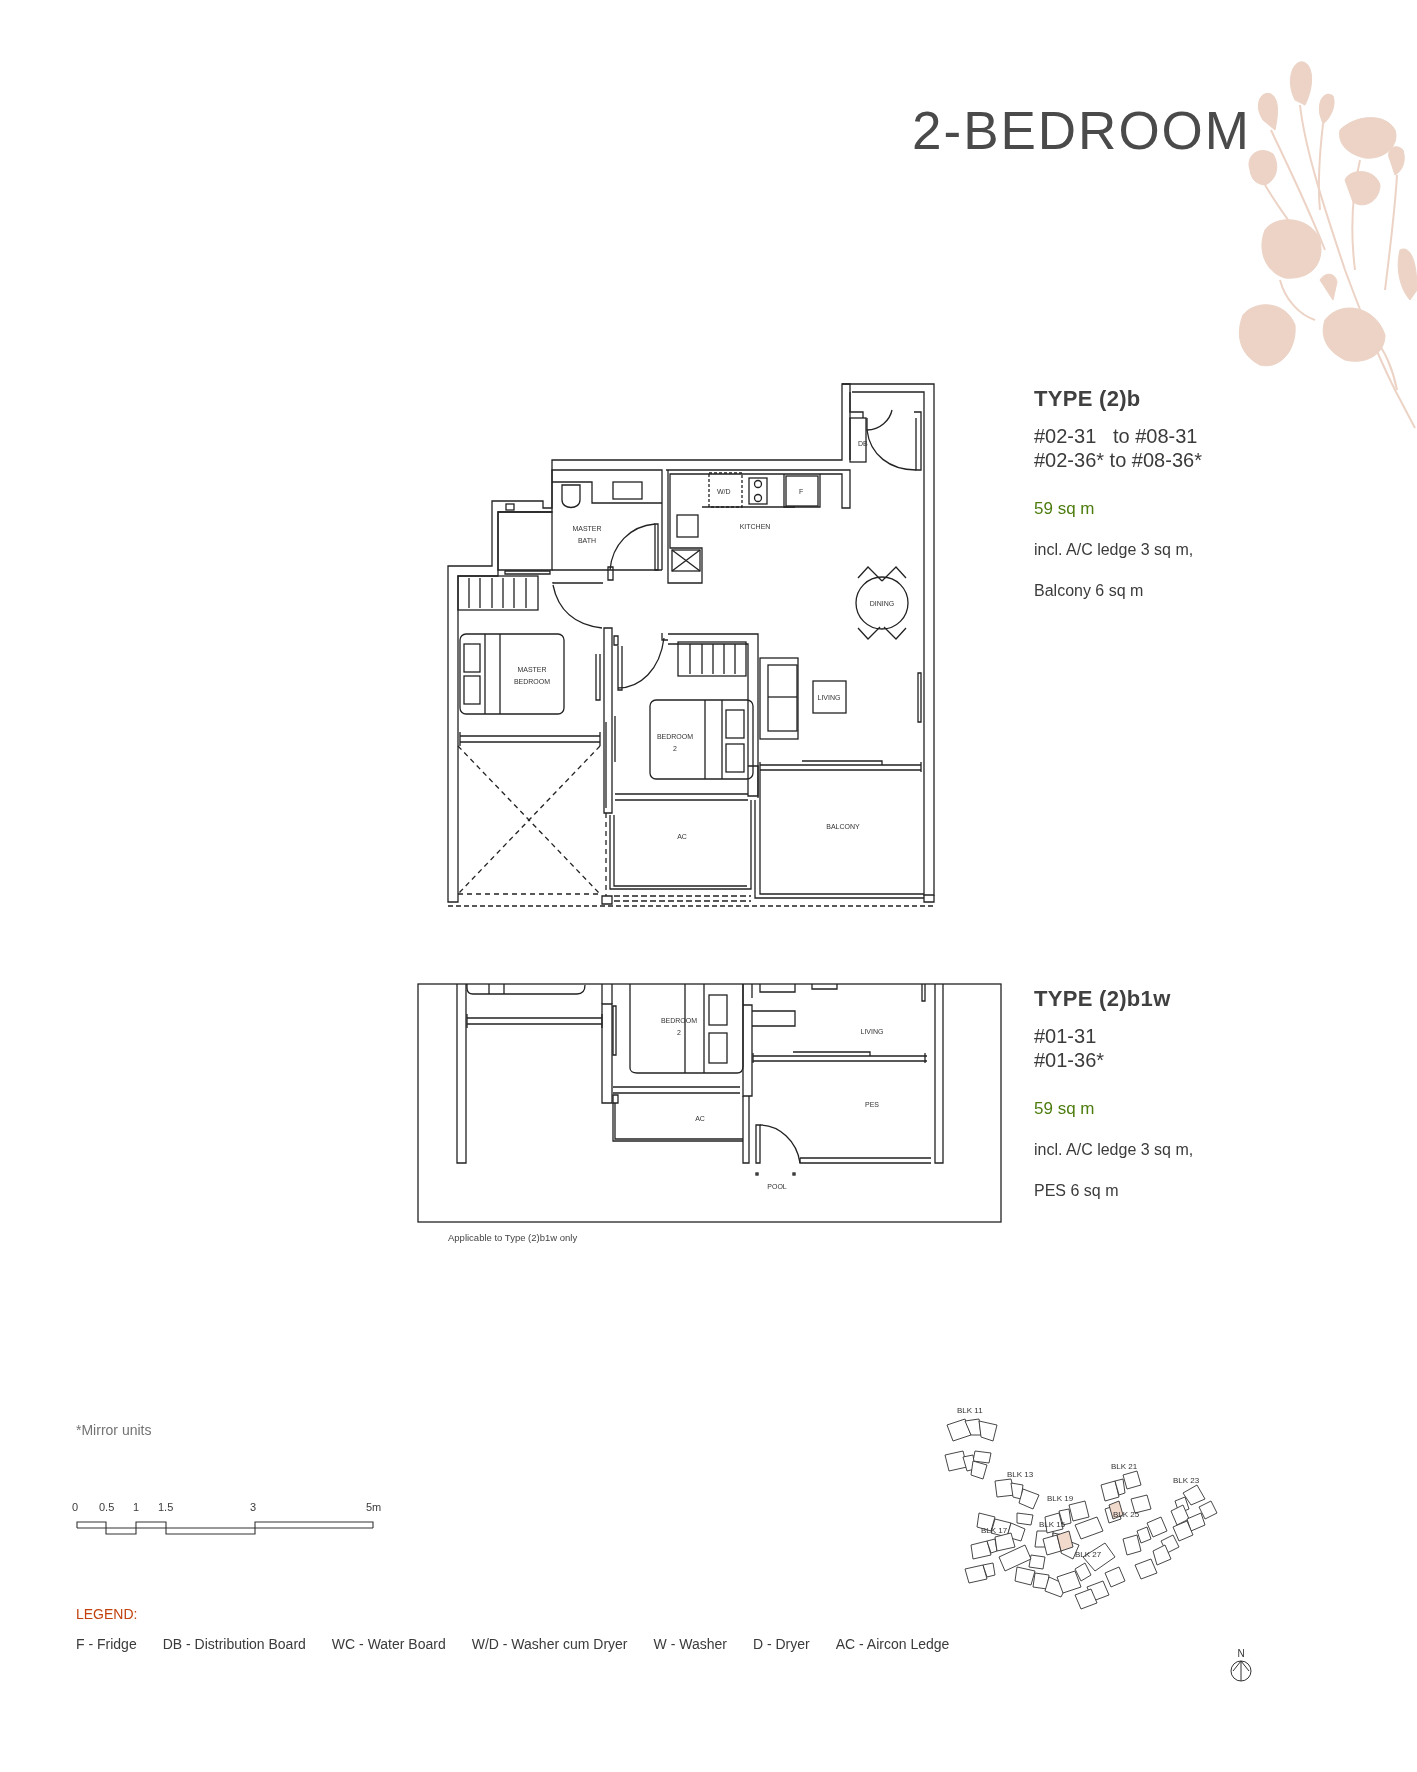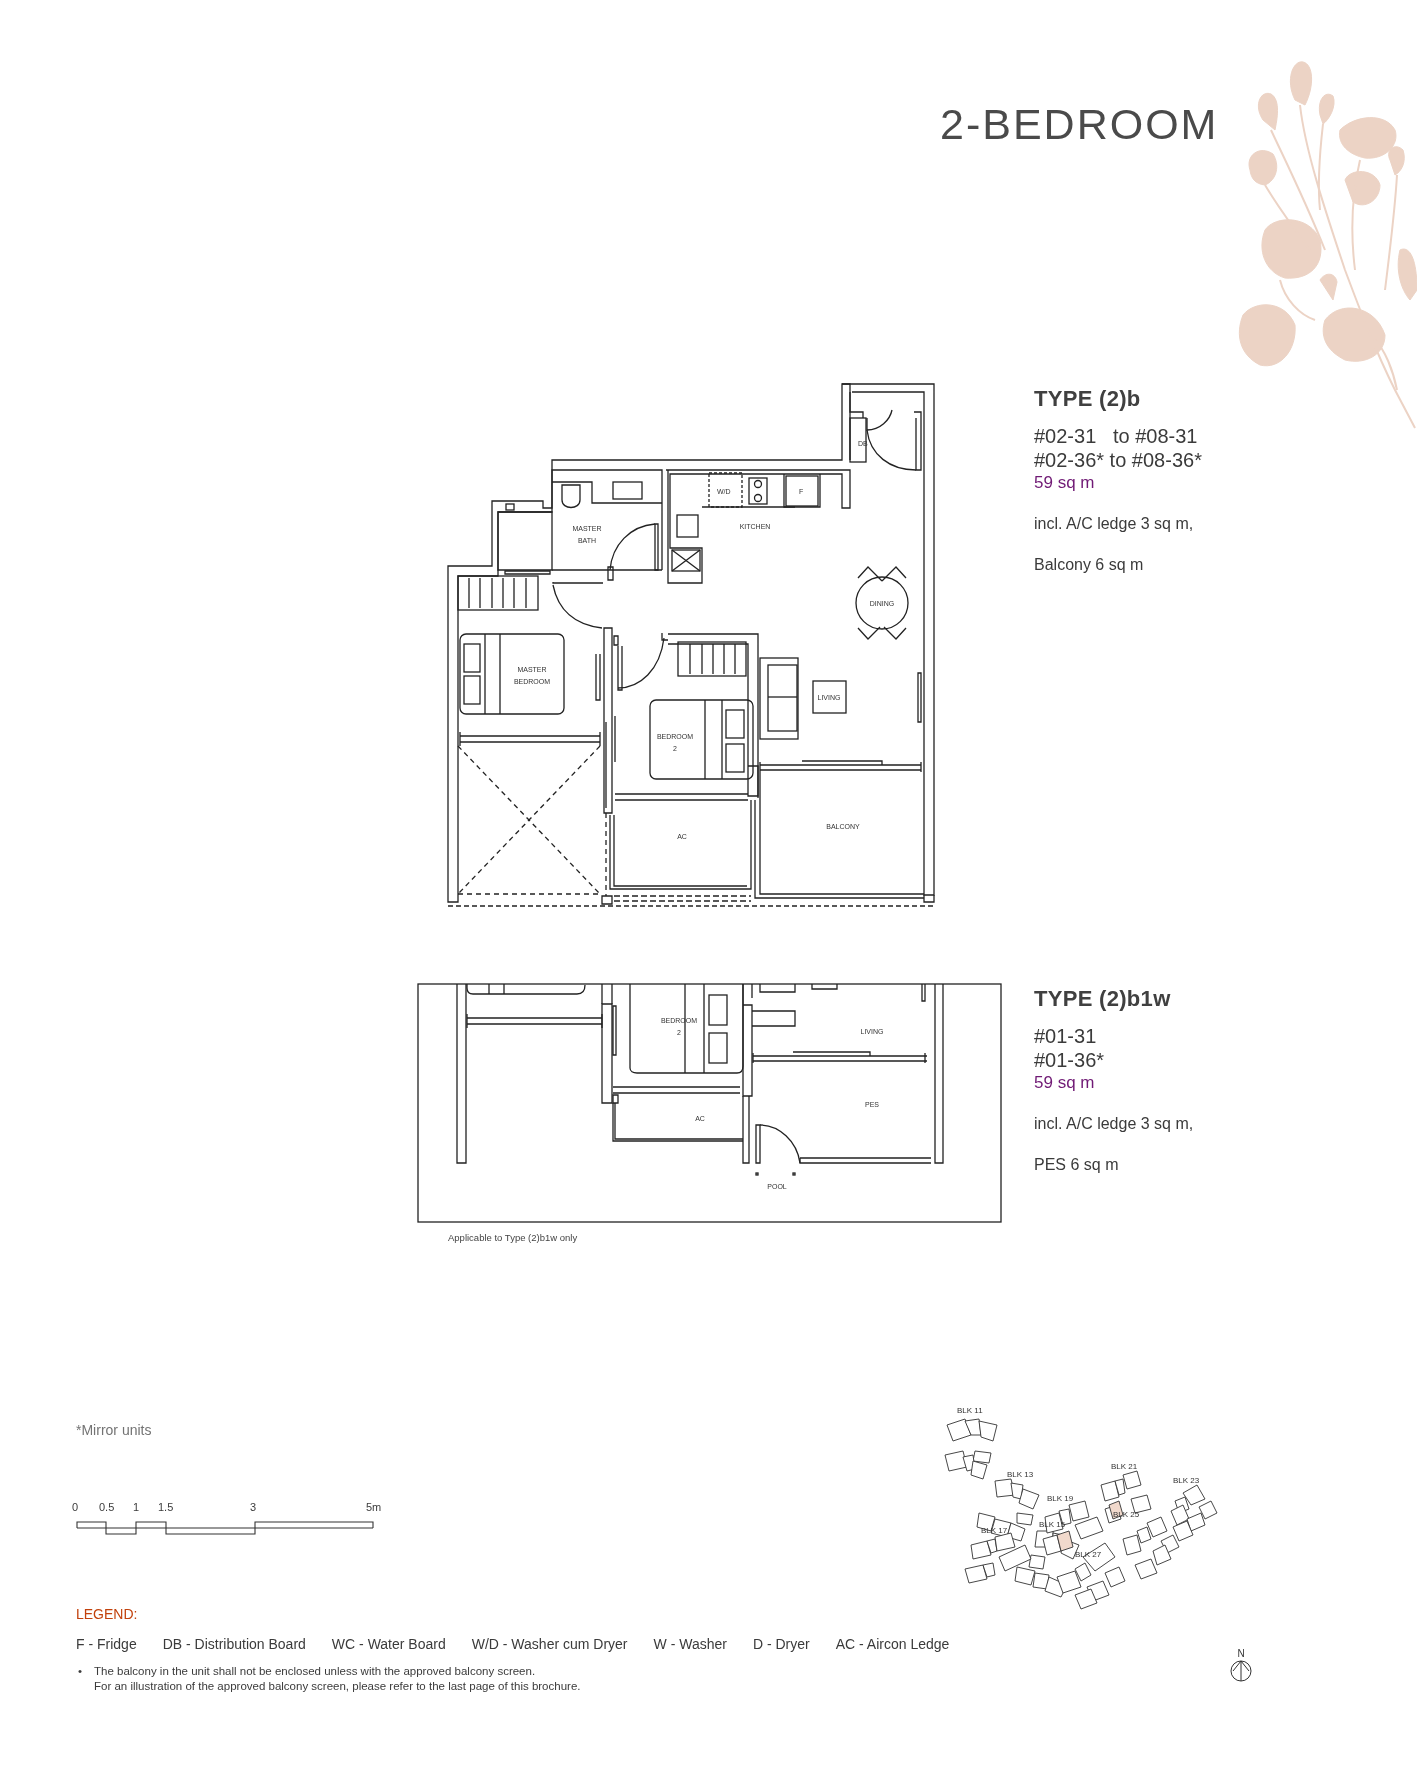--- a/index.html
+++ b/index.html
@@ -1,24 +1,24 @@
 <!DOCTYPE html>
 <html><head>
 <meta charset="utf-8">
 <style>
   html, body { margin:0; padding:0; background:#fff; }
   body { width:1417px; height:1772px; position:relative; overflow:hidden;
          font-family:"Liberation Sans", "DejaVu Sans", sans-serif; color:#3a3a3a; }
   .abs { position:absolute; }
-  .page-title { left:940px; top:100px; font-size:43px; letter-spacing:2px; color:#4a4a4a; font-weight:400; white-space:nowrap; }
+  .page-title { left:912px; top:100px; font-size:53px; letter-spacing:2px; color:#4a4a4a; font-weight:400; white-space:nowrap; }
   .flower { left:1225px; top:50px; width:192px; height:380px; }
   .type-block { left:1034px; width:320px; }
   .type-title { font-size:22px; font-weight:700; color:#404040; margin-bottom:12px; letter-spacing:0.3px; }
   .type-line { font-size:20px; color:#3b3b3b; line-height:24px; white-space:pre; }
-  .type-area { font-size:17px; color:#701a75; margin-top:1px; margin-bottom:8px; }
+  .type-area { font-size:17px; color:#4d7c0f; margin-top:27px; margin-bottom:8px; }
   .type-incl { font-size:16px; color:#3b3b3b; line-height:21px;margin-top:20px; }
   .plan svg text { font-family:"Liberation Sans", "DejaVu Sans", sans-serif; fill:#333; }
   .note-small { left:448px; top:1232px; font-size:9.5px; color:#444; white-space:nowrap; }
   .mirror { left:76px; top:1422px; font-size:14px; color:#737373; }
   .scale { left:70px; top:1498px; width:320px; height:50px; }
   .legend-title { left:76px; top:1606px; font-size:14px; color:#c2410c; }
   .legend-row { left:76px; top:1636px; display:flex; gap:26px; font-size:14px; color:#3b3b3b; white-space:nowrap; }
   .notes { left:76px; top:1664px; font-size:11.5px; color:#3b3b3b; }
   .notes li { list-style:none; position:relative; padding-left:18px; margin-bottom:6px; line-height:15px; }
   .notes li::before { content:"\2022"; position:absolute; left:2px; top:0; }
@@ -264,24 +264,20 @@
   <span>F - Fridge</span>
   <span>DB - Distribution Board</span>
   <span>WC - Water Board</span>
   <span>W/D - Washer cum Dryer</span>
   <span>W - Washer</span>
   <span>D - Dryer</span>
   <span>AC - Aircon Ledge</span>
 </div>
 <div class="abs notes">
   <ul>
-    <li>
-      <div>The balcony in the unit shall not be enclosed unless with the approved balcony screen.</div>
-      <div>For an illustration of the approved balcony screen, please refer to the last page of this brochure.</div>
-    </li>
   </ul>
 </div>
 
 <div class="abs siteplan">
 <svg width="420" height="300" viewBox="0 0 420 300">
   <g fill="#fff" stroke="#333" stroke-width="0.9">
 
     <path d="M12 20 L30 14 L36 30 L18 36 Z"></path>
         <path d="M30 16 L44 14 L46 30 L36 30 Z"></path>
         <path d="M44 16 L62 20 L58 36 L46 32 Z"></path>

